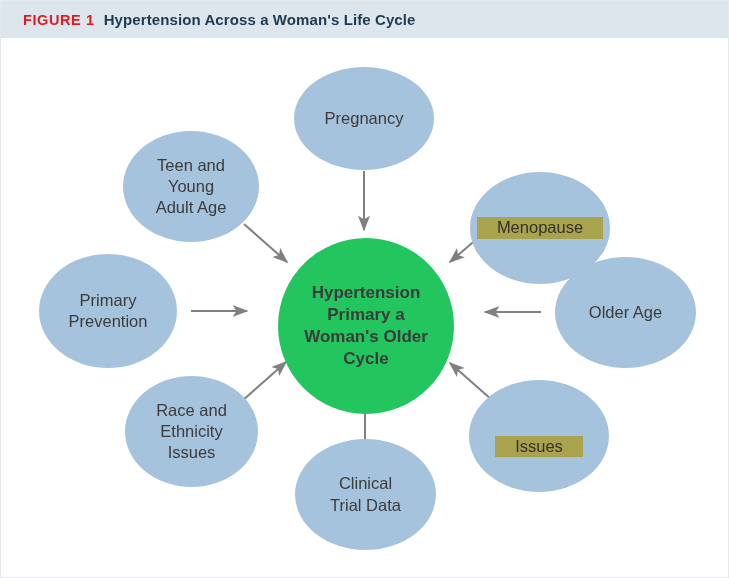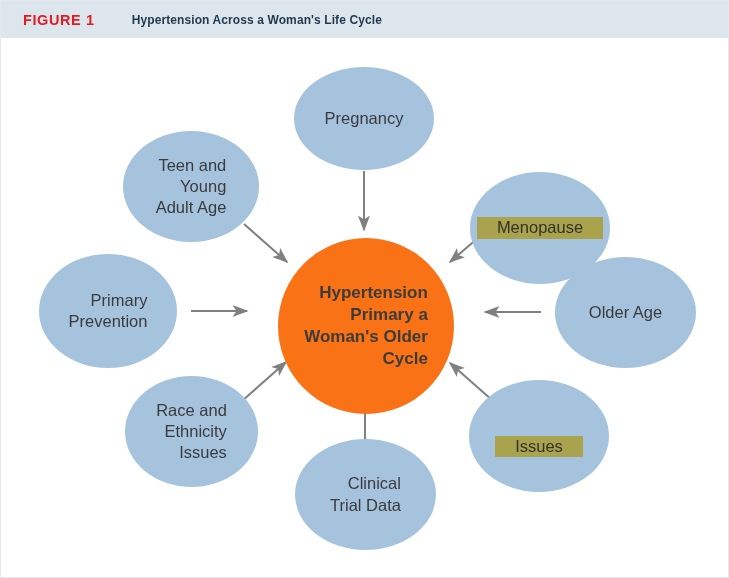--- a/index.html
+++ b/index.html
@@ -41,25 +41,24 @@
   }
   .fig-tag {
     color: #e11b22;
     font-size: 14.5px;
     font-weight: bold;
     letter-spacing: 0.6px;
     font-family: "Liberation Sans", "DejaVu Sans", sans-serif;
   }
   .fig-title {
     color: #1d3a50;
-    font-size: 12px;
+    font-size: 15px;
     font-weight: bold;
     letter-spacing: 0.1px;
     font-family: "Liberation Sans", "DejaVu Sans", sans-serif;
-    margin-left: 28px;
   }
 
   
   #diagram-canvas {
     position: absolute;
     left: 0;
     top: 37px;
     width: 729px;
     height: 541px;
   }
@@ -72,35 +71,35 @@
   }
 
   
   .node {
     position: absolute;
     border-radius: 50%;
     background: #a6c3de;
     display: flex;
     align-items: center;
     justify-content: center;
-    text-align: right;
+    text-align: center;
     color: #3b3b3b;
     box-sizing: border-box;
   }
   .node .node-label {
     display: block;
     line-height: 1.28;
     padding: 0 6px;
   }
   .node-sat .node-label {
     font-size: 16.5px;
     font-weight: normal;
   }
   .node-center {
-    background: #f97316;
+    background: #22c55e;
   }
   .node-center .node-label {
     font-size: 17px;
     font-weight: bold;
     line-height: 1.3;
   }
   .node-label .hl-line {
     display: inline-block;
     background: #a9a34e;
     padding: 0px 20px;

